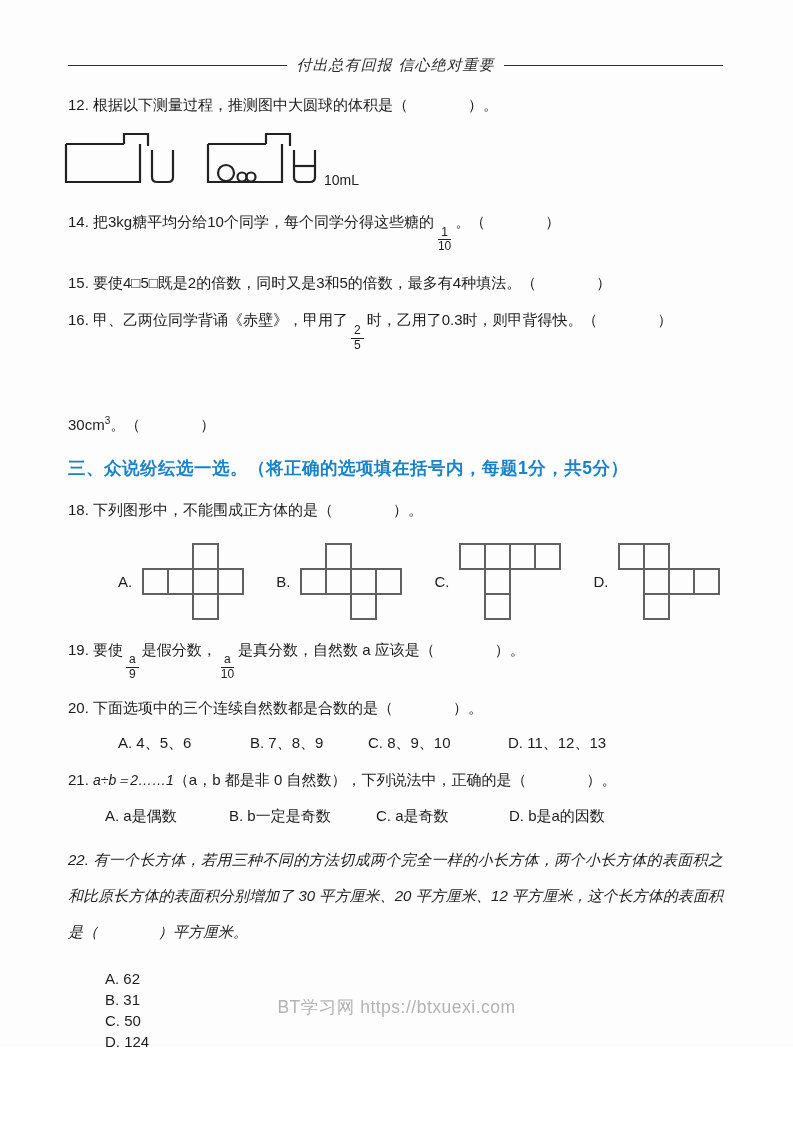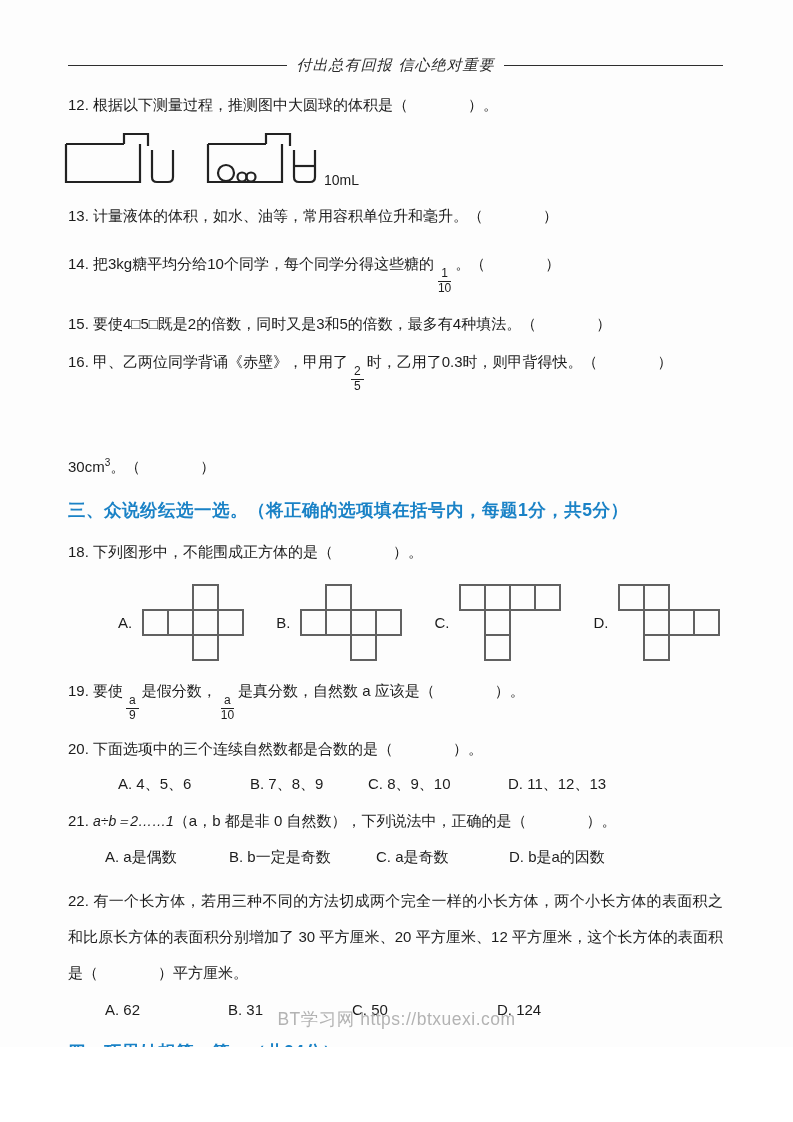--- a/index.html
+++ b/index.html
@@ -40,23 +40,23 @@
   .opts { display:flex; margin-top:13px; line-height:1.4; }
   .opts span { display:inline-block; white-space:nowrap; }
 
   
   .nets-row { display:flex; align-items:center; margin-top:14px; padding-left:50px; height:92px; }
   .net-item { display:flex; align-items:center; margin-right:32px; }
   .net-label { margin-right:10px; font-size:15px; }
   .net-grid { position:relative; width:102px; height:77px; }
   .net-grid .cell { position:absolute; width:27px; height:27px; border:2px solid #616161; background:transparent; }
 
-  .para { margin-top:16px; line-height:36px; text-align:justify; }
-
-  .footer { position:absolute; left:0; right:0; bottom:16px; text-align:center; color:#b3b3b3; font-size:17.5px; letter-spacing:0.5px; }
+  .para { margin-top:16px; line-height:36px; text-align:justify;font-style:italic; }
+
+  .footer { position:absolute; left:0; right:0; bottom:28px; text-align:center; color:#b3b3b3; font-size:17.5px; letter-spacing:0.5px; }
 </style>
 </head>
 <body>
 
 <div class="page">
 
   <div class="motto">
     <span class="motto-text">付出总有回报 信心绝对重要</span>
   </div>
 
@@ -89,23 +89,20 @@
           <circle cx="38" cy="47" r="4.5"></circle>
           <circle cx="47" cy="47" r="4.5"></circle>
         </g>
       </svg>
       <span class="ml-label">10mL</span>
     </div>
 
   </div>
 
 
-  <div class="qline">
-    <span>13. 计量液体的体积，如水、油等，常用容积单位升和毫升。（　　　　）</span>
-  </div>
 
   <div class="qline" style="margin-top:24px;">
     <span>14. 把3kg糖平均分给10个同学，每个同学分得这些糖的</span><span class="frac">
         <span class="num">1</span>
         <span class="den">10</span>
       </span><span>。（　　　　）</span>
   </div>
 
   <div class="qline" style="margin-top:17px;">
     <span>15. 要使4□5□既是2的倍数，同时又是3和5的倍数，最多有4种填法。（　　　　）</span>
@@ -206,21 +203,21 @@
     <span style="width:124px;">A. a是偶数</span>
     <span style="width:147px;">B. b一定是奇数</span>
     <span style="width:133px;">C. a是奇数</span>
     <span>D. b是a的因数</span>
   </div>
 
   <div class="para">
     <span>22. 有一个长方体，若用三种不同的方法切成两个完全一样的小长方体，两个小长方体的表面积之和比原长方体的表面积分别增加了 30 平方厘米、20 平方厘米、12 平方厘米，这个长方体的表面积是（　　　　）平方厘米。</span>
   </div>
 
-  <div class="opts" style="padding-left:37px; margin-top:8px;">
+  <div class="opts" style="padding-left:37px; margin-top:18px;flex-direction:column;">
     <span style="width:123px;">A. 62</span>
     <span style="width:124px;">B. 31</span>
     <span style="width:145px;">C. 50</span>
     <span>D. 124</span>
   </div>
 
   <div class="sec-title">四、巧思妙想算一算。（共24分）</div>
 
   <div class="footer">BT学习网 https://btxuexi.com</div>
 

